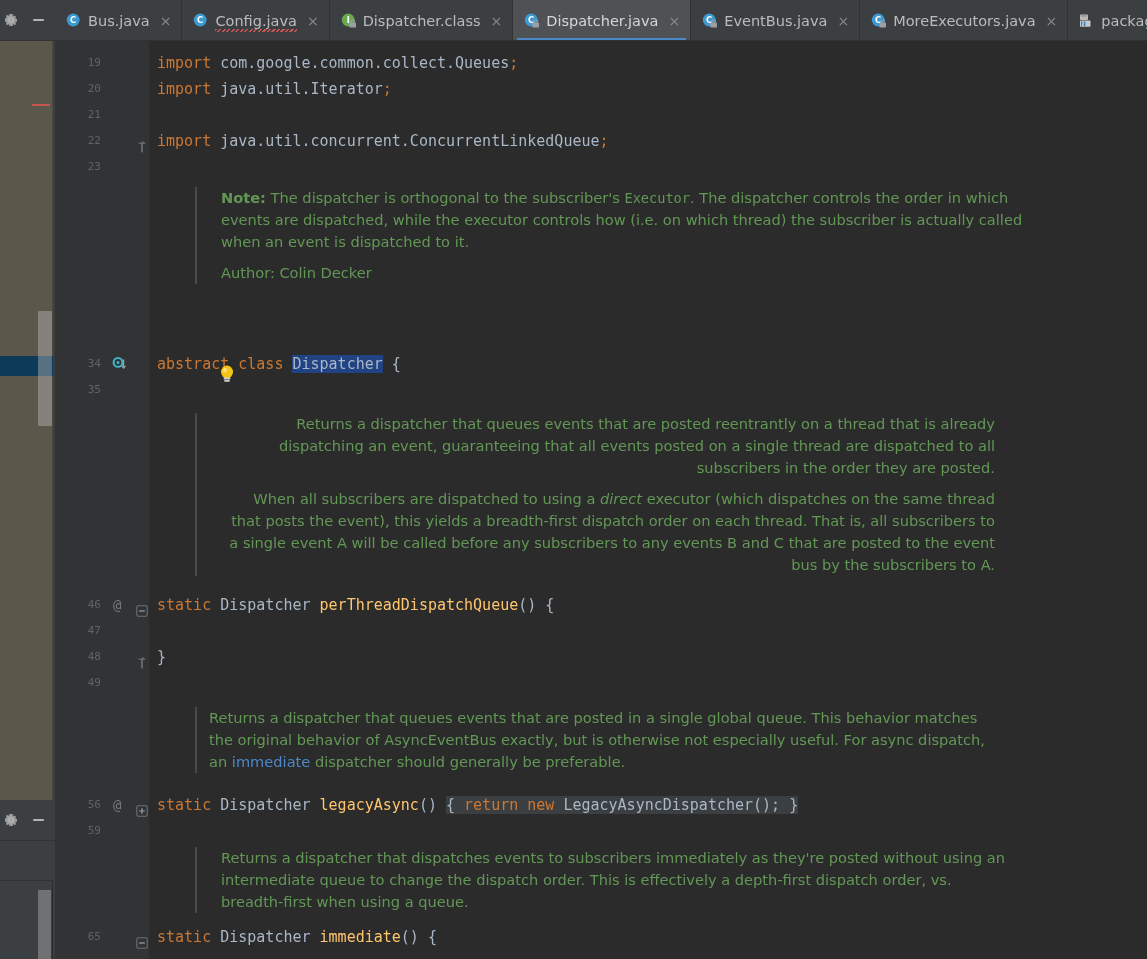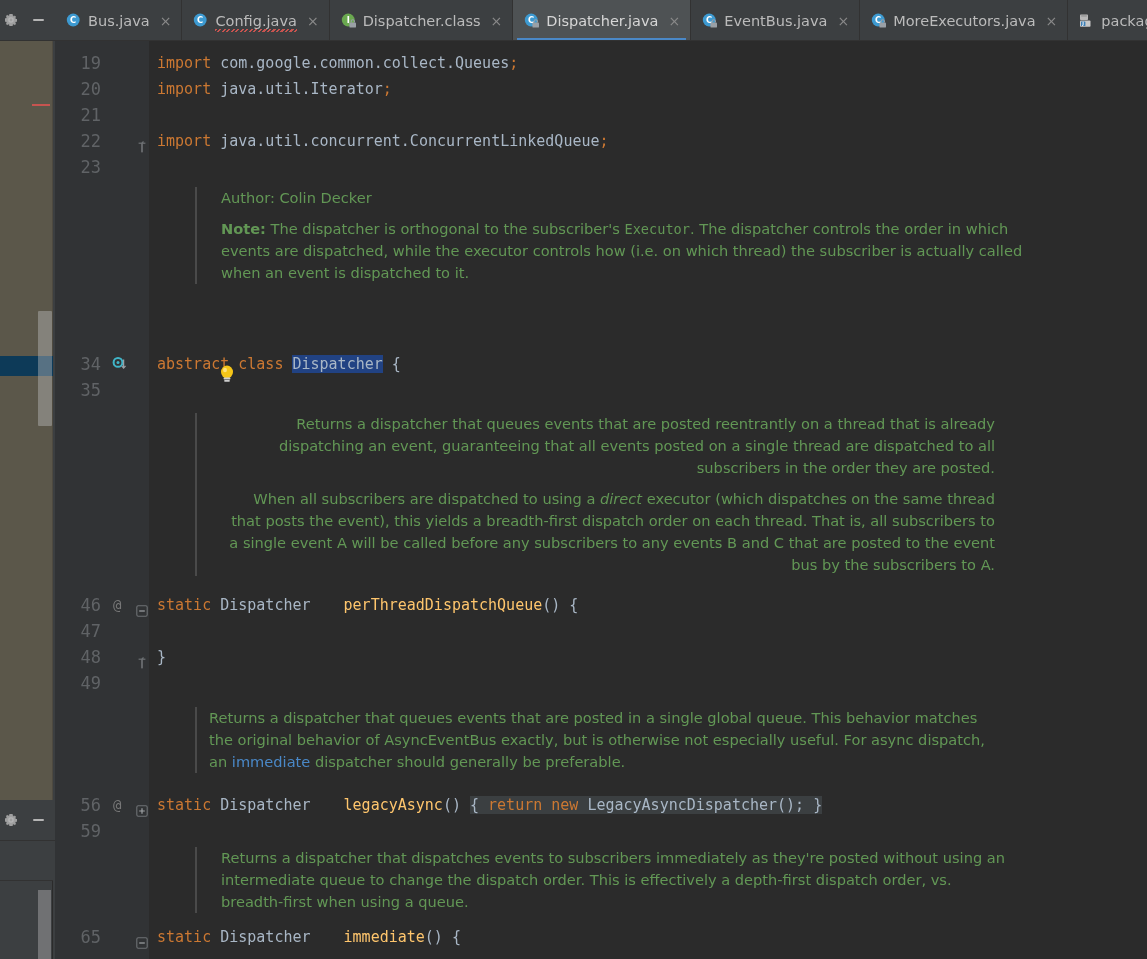--- a/index.html
+++ b/index.html
@@ -187,21 +187,21 @@
     line-height: 26px;
     white-space: pre;
   }
   .num {
     position: absolute;
     left: 0; top: 0;
     width: 46px;
     text-align: right;
     color: #606366;
     font-family: "DejaVu Sans Mono", monospace;
-    font-size: 17px;
+    font-size: 11px;
   }
   .gut-ico {
     position: absolute;
     top: 4px;
     width: 18px; height: 18px;
   }
   .gut-at {
     position: absolute;
     left: 58px; top: 0;
     color: #787878;
@@ -215,21 +215,21 @@
   }
   .src {
     position: absolute;
     left: 102px; top: 0;
     white-space: pre;
   }
 
   
   .kw   { color: #cc7832; }
   .id   { color: #a9b7c6; }
-  .mth  { color: #ffc66d; margin-left: 24px; }
+  .mth  { color: #ffc66d; }
   .sem  { color: #cc7832; }
   .typ  { color: #a9b7c6; }
   .sel  { background: #214283; color: #a9b7c6; }
   .folded { background: #3b3f41; }
 
   
   .doc {
     position: absolute;
     left: 102px;
     font-family: "DejaVu Sans", sans-serif;
@@ -404,22 +404,22 @@
               <path d="M3.2 6h5.6M6 3.2v5.6" stroke="#a0a3a6" stroke-width="1.2"></path>
             </svg></span><span class="src"><span class="kw">static</span><span class="id"> </span><span class="typ">Dispatcher</span><span class="id"> </span><span class="mth">legacyAsync</span><span class="id">() </span><span class="id folded">{ </span><span class="kw folded">return</span><span class="id folded"> </span><span class="kw folded">new</span><span class="id folded"> LegacyAsyncDispatcher</span><span class="id folded">();</span><span class="id folded"> }</span></span></div>
         <div class="ln" style="position: absolute; left: 0px; top: 777px; width: 1092px;"><span class="num">59</span><span class="src"></span></div>
         <div class="ln" style="position: absolute; left: 0px; top: 883px; width: 1092px;"><span class="num">65</span><span class="fold"><svg viewBox="0 0 12 12" width="12" height="12">
               <rect x="0.8" y="0.8" width="10.4" height="10.4" rx="1.4" fill="none" stroke="#6e7174" stroke-width="1.1"></rect>
               <path d="M3.2 6h5.6" stroke="#a0a3a6" stroke-width="1.2"></path>
             </svg></span><span class="src"><span class="kw">static</span><span class="id"> </span><span class="typ">Dispatcher</span><span class="id"> </span><span class="mth">immediate</span><span class="id">() {</span></span></div>
       </div>
     <div id="docblocks">
         <div class="doc lvl1" style="position: absolute; top: 146px; width: 830px;">
+          <p><b>Note:</b> The dispatcher is orthogonal to the subscriber's <code>Executor</code>. The dispatcher controls the order in which events are dispatched, while the executor controls how (i.e. on which thread) the subscriber is actually called when an event is dispatched to it.</p>
           <p>Author: Colin Decker</p>
-          <p><b>Note:</b> The dispatcher is orthogonal to the subscriber's <code>Executor</code>. The dispatcher controls the order in which events are dispatched, while the executor controls how (i.e. on which thread) the subscriber is actually called when an event is dispatched to it.</p>
         </div>
         <div class="doc lvl1" style="position: absolute; top: 372px; width: 800px; text-align: right;">
           <p>Returns a dispatcher that queues events that are posted reentrantly on a thread that is already dispatching an event, guaranteeing that all events posted on a single thread are dispatched to all subscribers in the order they are posted.</p>
           <p>When all subscribers are dispatched to using a <i>direct</i> executor (which dispatches on the same thread that posts the event), this yields a breadth-first dispatch order on each thread. That is, all subscribers to a single event A will be called before any subscribers to any events B and C that are posted to the event bus by the subscribers to A.</p>
         </div>
         <div class="doc lvl1" style="position: absolute; top: 666px; width: 790px; padding-left: 12px;">
           <p>Returns a dispatcher that queues events that are posted in a single global queue. This behavior matches the original behavior of AsyncEventBus exactly, but is otherwise not especially useful. For async dispatch, an <a>immediate</a> dispatcher should generally be preferable.</p>
         </div>
         <div class="doc lvl1" style="position: absolute; top: 806px; width: 815px;">
           <p>Returns a dispatcher that dispatches events to subscribers immediately as they're posted without using an intermediate queue to change the dispatch order. This is effectively a depth-first dispatch order, vs. breadth-first when using a queue.</p>

